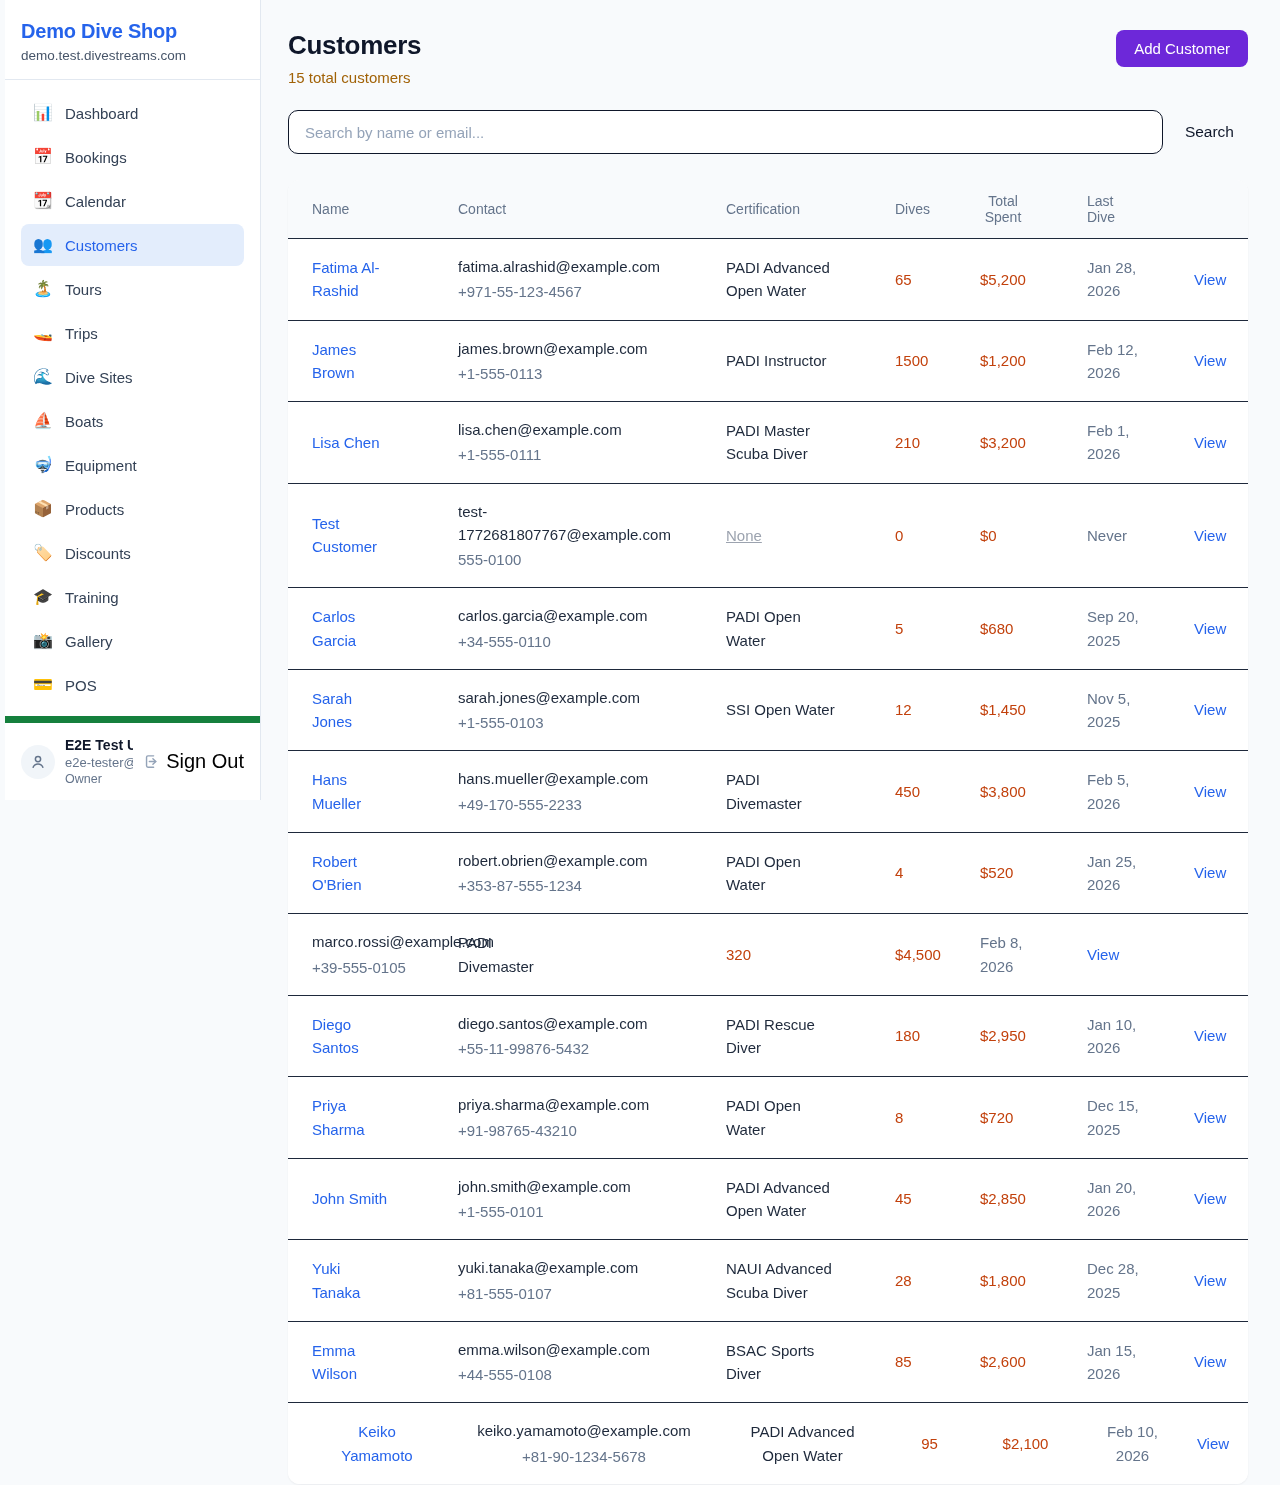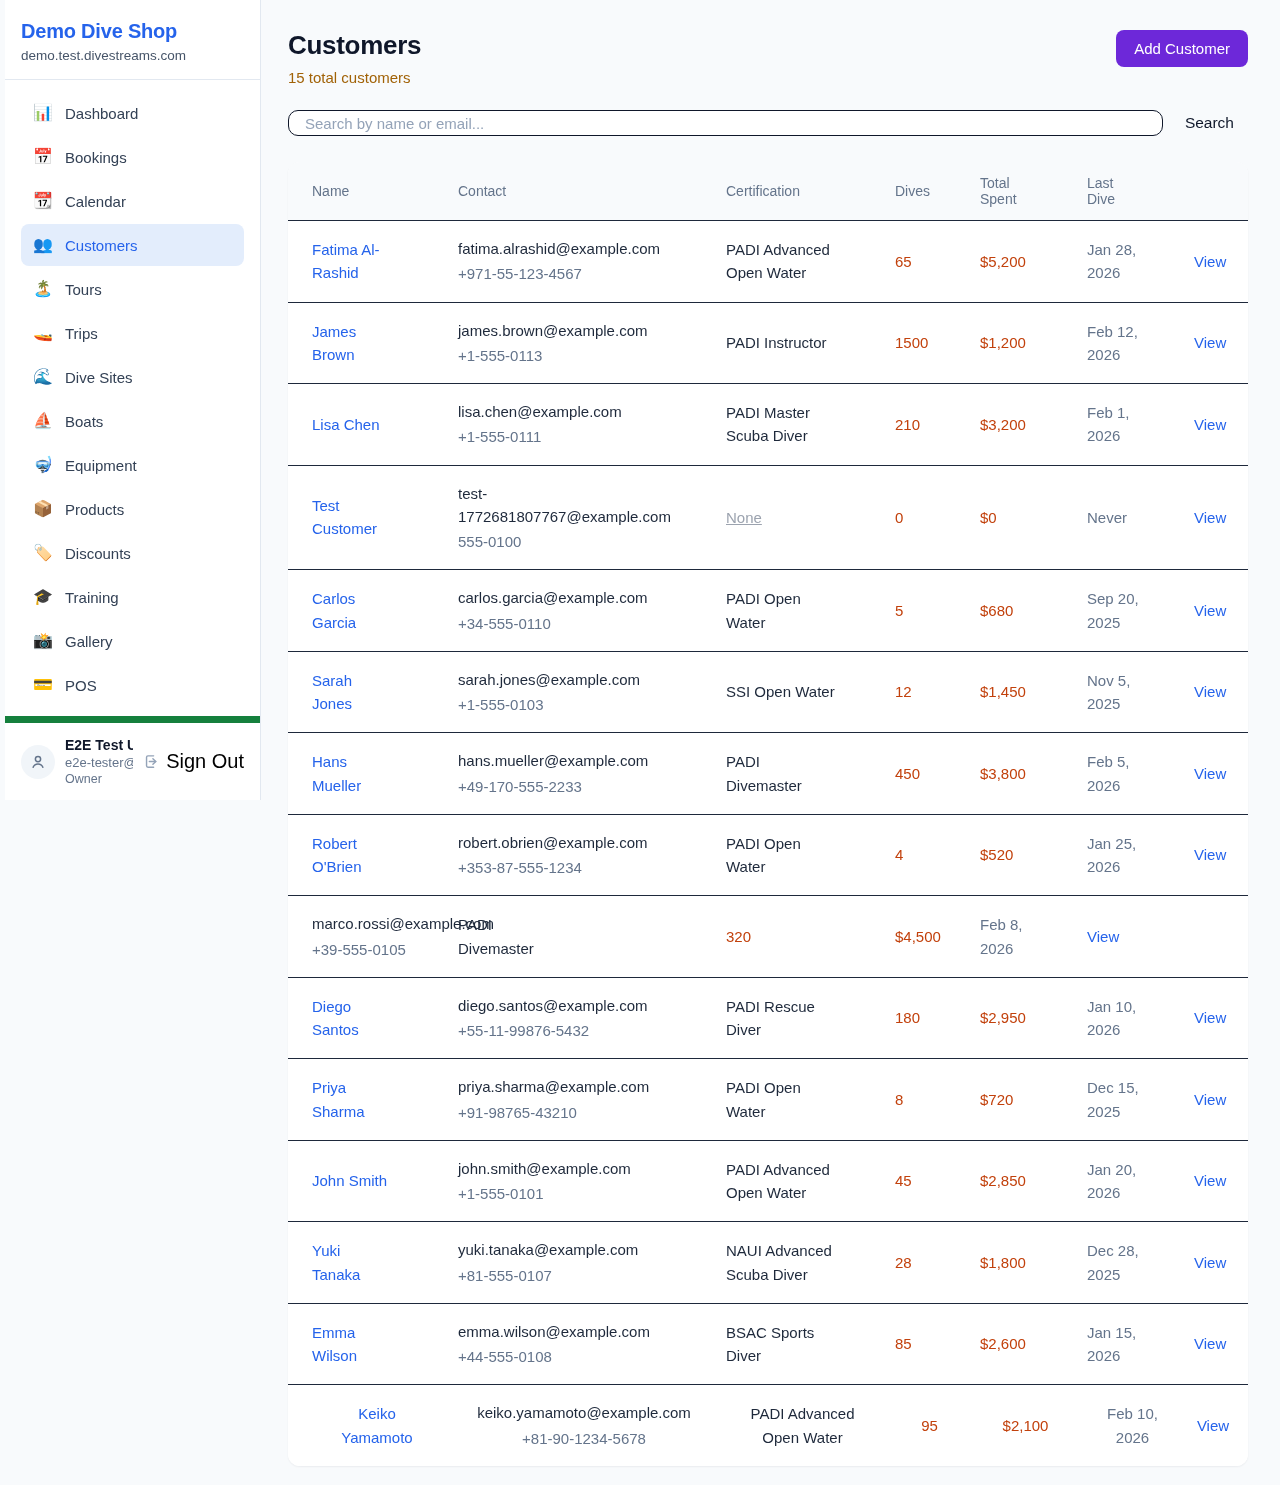--- a/index.html
+++ b/index.html
@@ -29,34 +29,34 @@
 
   
   .main { position:absolute; left:256px; top:0; width:1024px; padding:30px 32px; }
   .page-header { display:flex; justify-content:space-between; align-items:flex-start; }
   .page-title { font-size:26px; font-weight:bold; color:#0f172a; letter-spacing:-0.3px; }
   .page-subtitle { font-size:15px; color:#a16207; margin-top:8px; }
   .add-btn { background:#6d28d9; color:#ffffff; border:none; border-radius:8px; padding:10px 18px;
              font-size:15px; font-weight:500; cursor:pointer; font-family:inherit; }
 
   .search-row { display:flex; align-items:center; margin-top:24px; gap:8px; }
-  .search-input { flex:1; height:26px; background:#ffffff; border:1.5px solid #0f172a; border-radius:10px;
+  .search-input { flex:1; height:44px; background:#ffffff; border:1.5px solid #0f172a; border-radius:10px;
                   padding:0 16px; font-size:15px; color:#0f172a; font-family:inherit; outline:none; }
   .search-input::placeholder { color:#94a3b8; }
   .search-btn { background:none; border:none; font-size:15.5px; color:#0f172a; font-weight:500;
                 padding:0 14px; cursor:pointer; font-family:inherit; }
 
   
   .card { margin-top:26px; background:#ffffff; border-radius:12px; overflow:hidden;
           box-shadow:0 1px 2px rgba(15,23,42,0.06); }
   .grid-row { display:grid; grid-template-columns:146px 268px 169px 85px 107px 107px 1fr; padding-left:24px; }
   .thead { background:#f8fafc; border-bottom:1px solid #1e293b; }
   .th { padding:13px 16px 13px 0; font-size:14px; color:#64748b; display:flex; align-items:center; }
   .th span { display:inline-block; }
-  .th.w-total span { max-width:46px; }
+  .th.w-total span { max-width:46px;text-align:center; }
   .th.w-last span { max-width:40px; }
   .tr { border-bottom:1px solid #1e293b; align-items:center; min-height:80px; background:#ffffff; }
   .tr:last-child { border-bottom:none;text-align:center; }
   .td { padding:16px 16px 16px 0; font-size:15px; line-height:1.55; color:#0f172a; }
   .name-link { color:#2563eb; font-weight:500; text-decoration:none; display:inline-block; max-width:80px; cursor:pointer; }
   .email { color:#1e293b; display:inline-block; max-width:238px; overflow-wrap:break-word; }
   .phone { color:#64748b; margin-top:2px; }
   .cert span { display:inline-block; max-width:112px; color:#1e293b; }
   .cert.muted span { color:#9ca3af;text-decoration:underline; }
   .num { color:#c2410c; }

